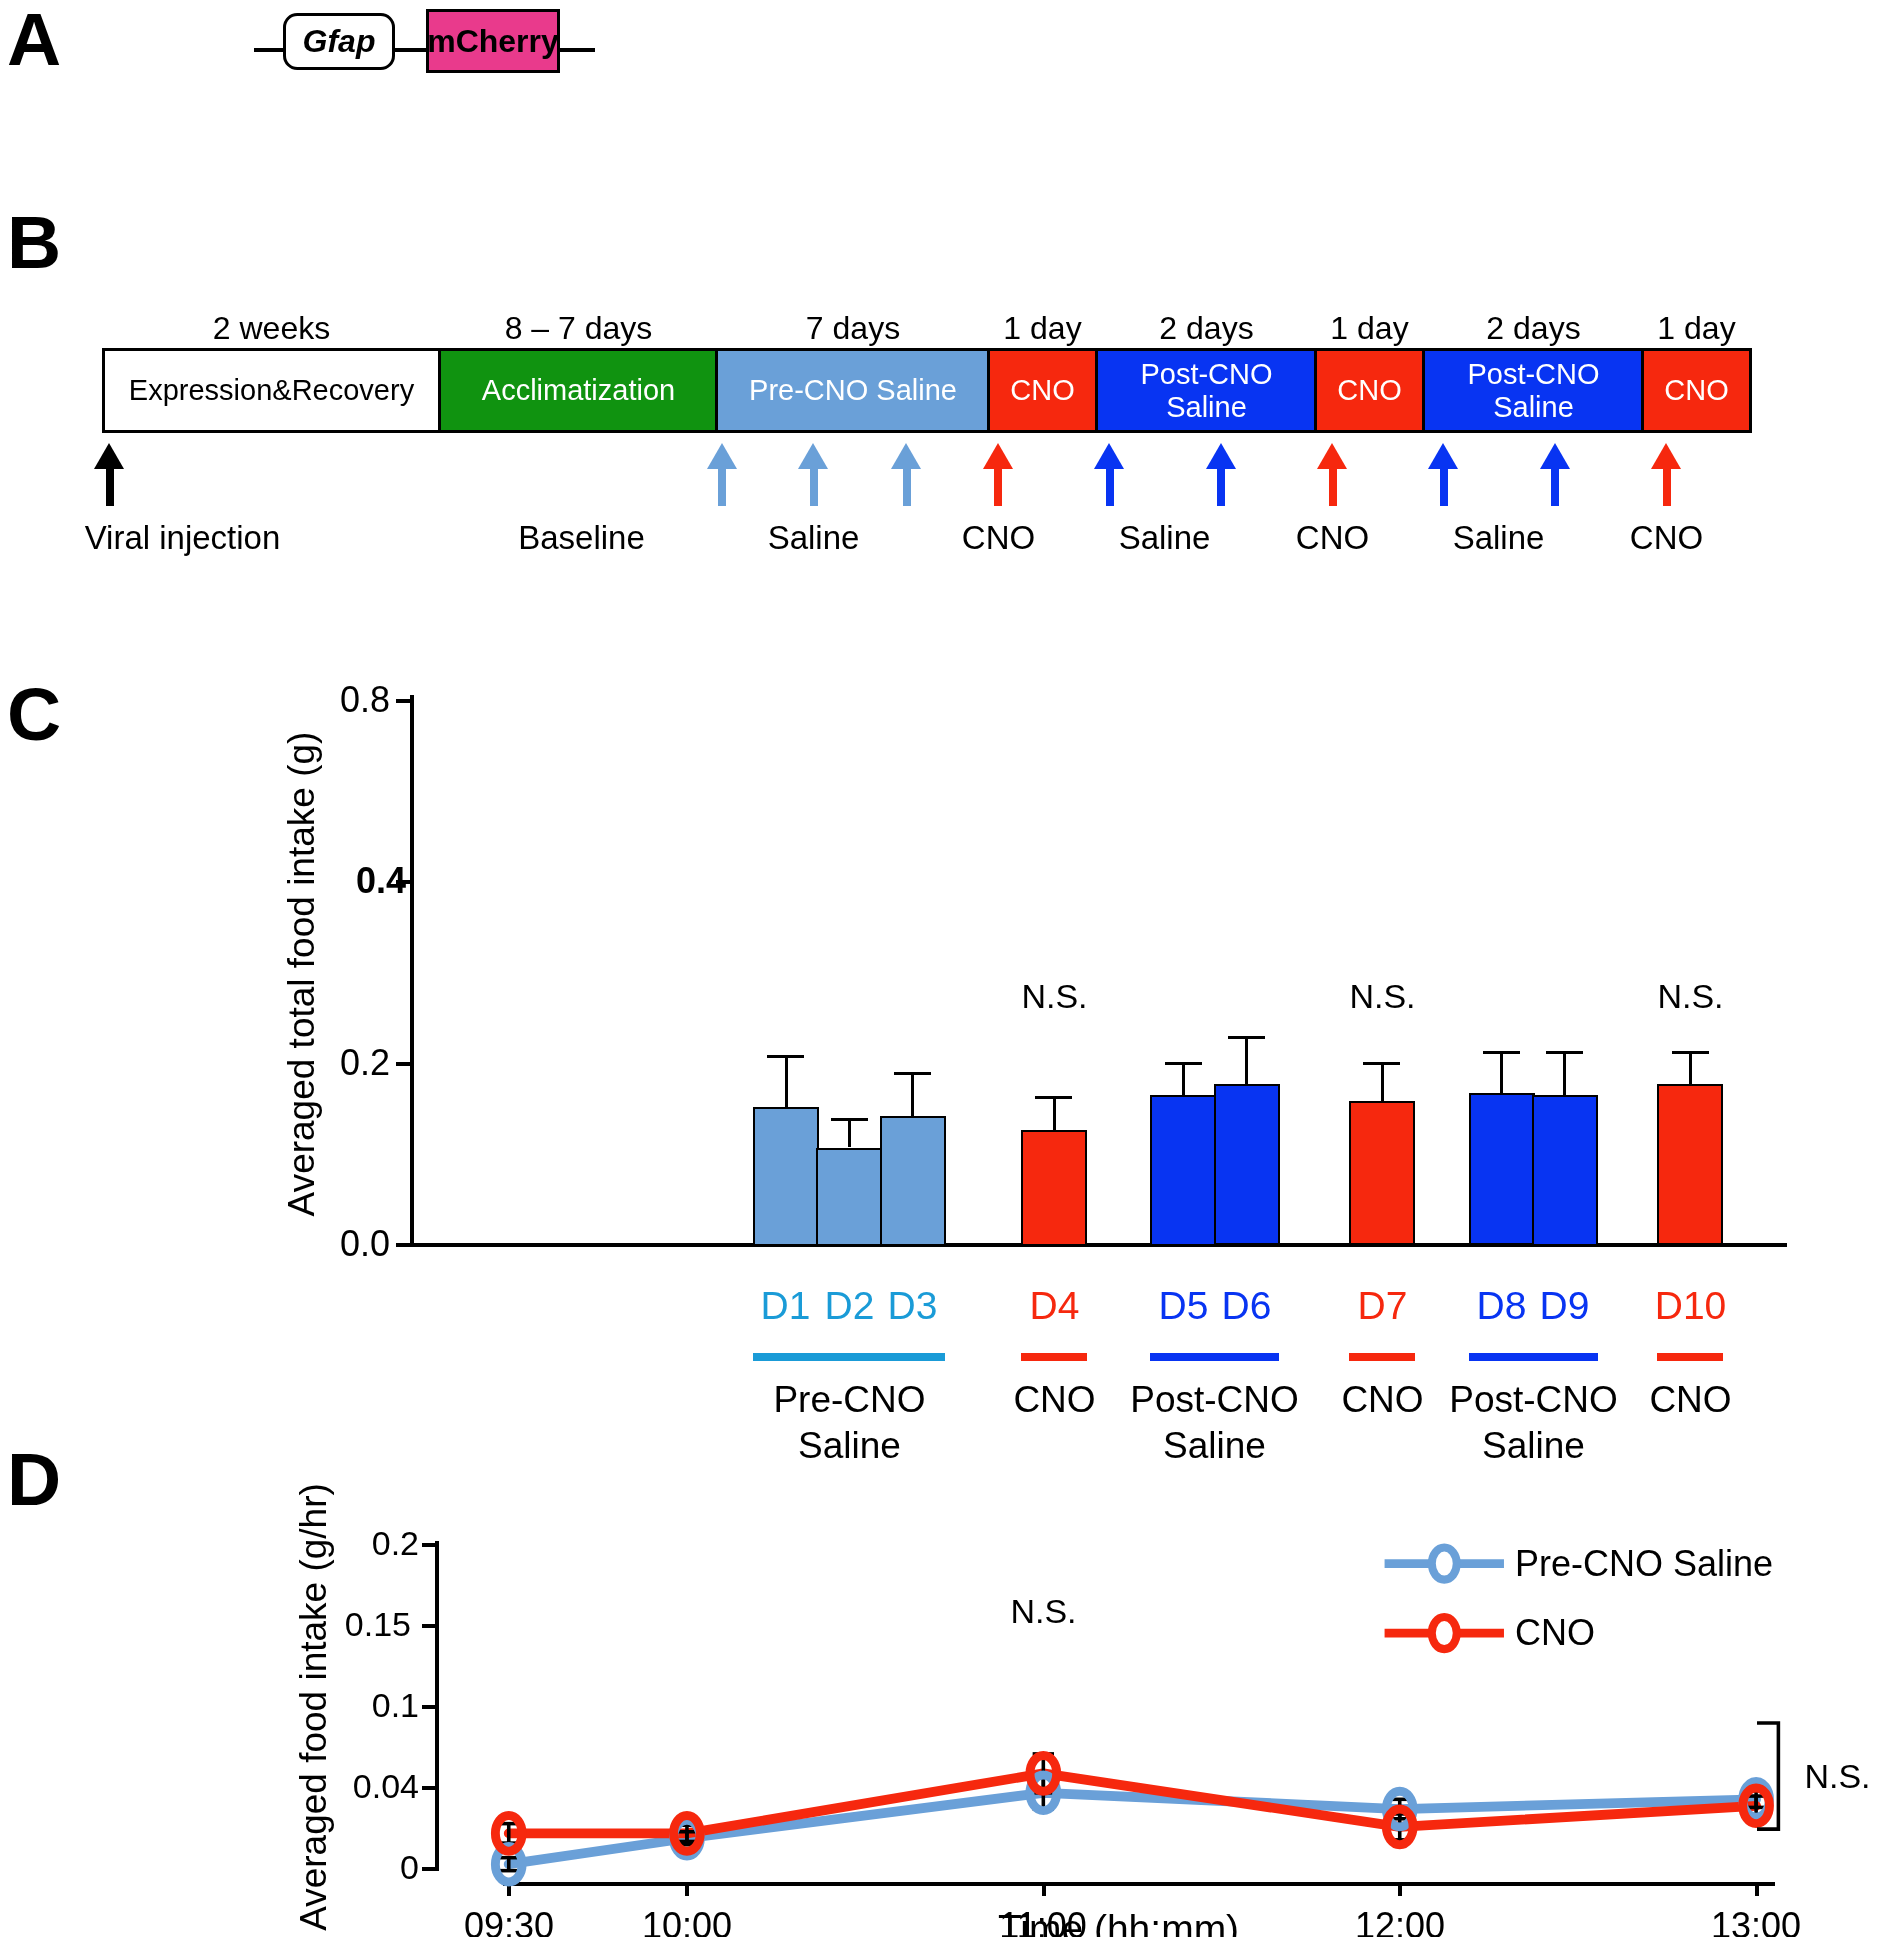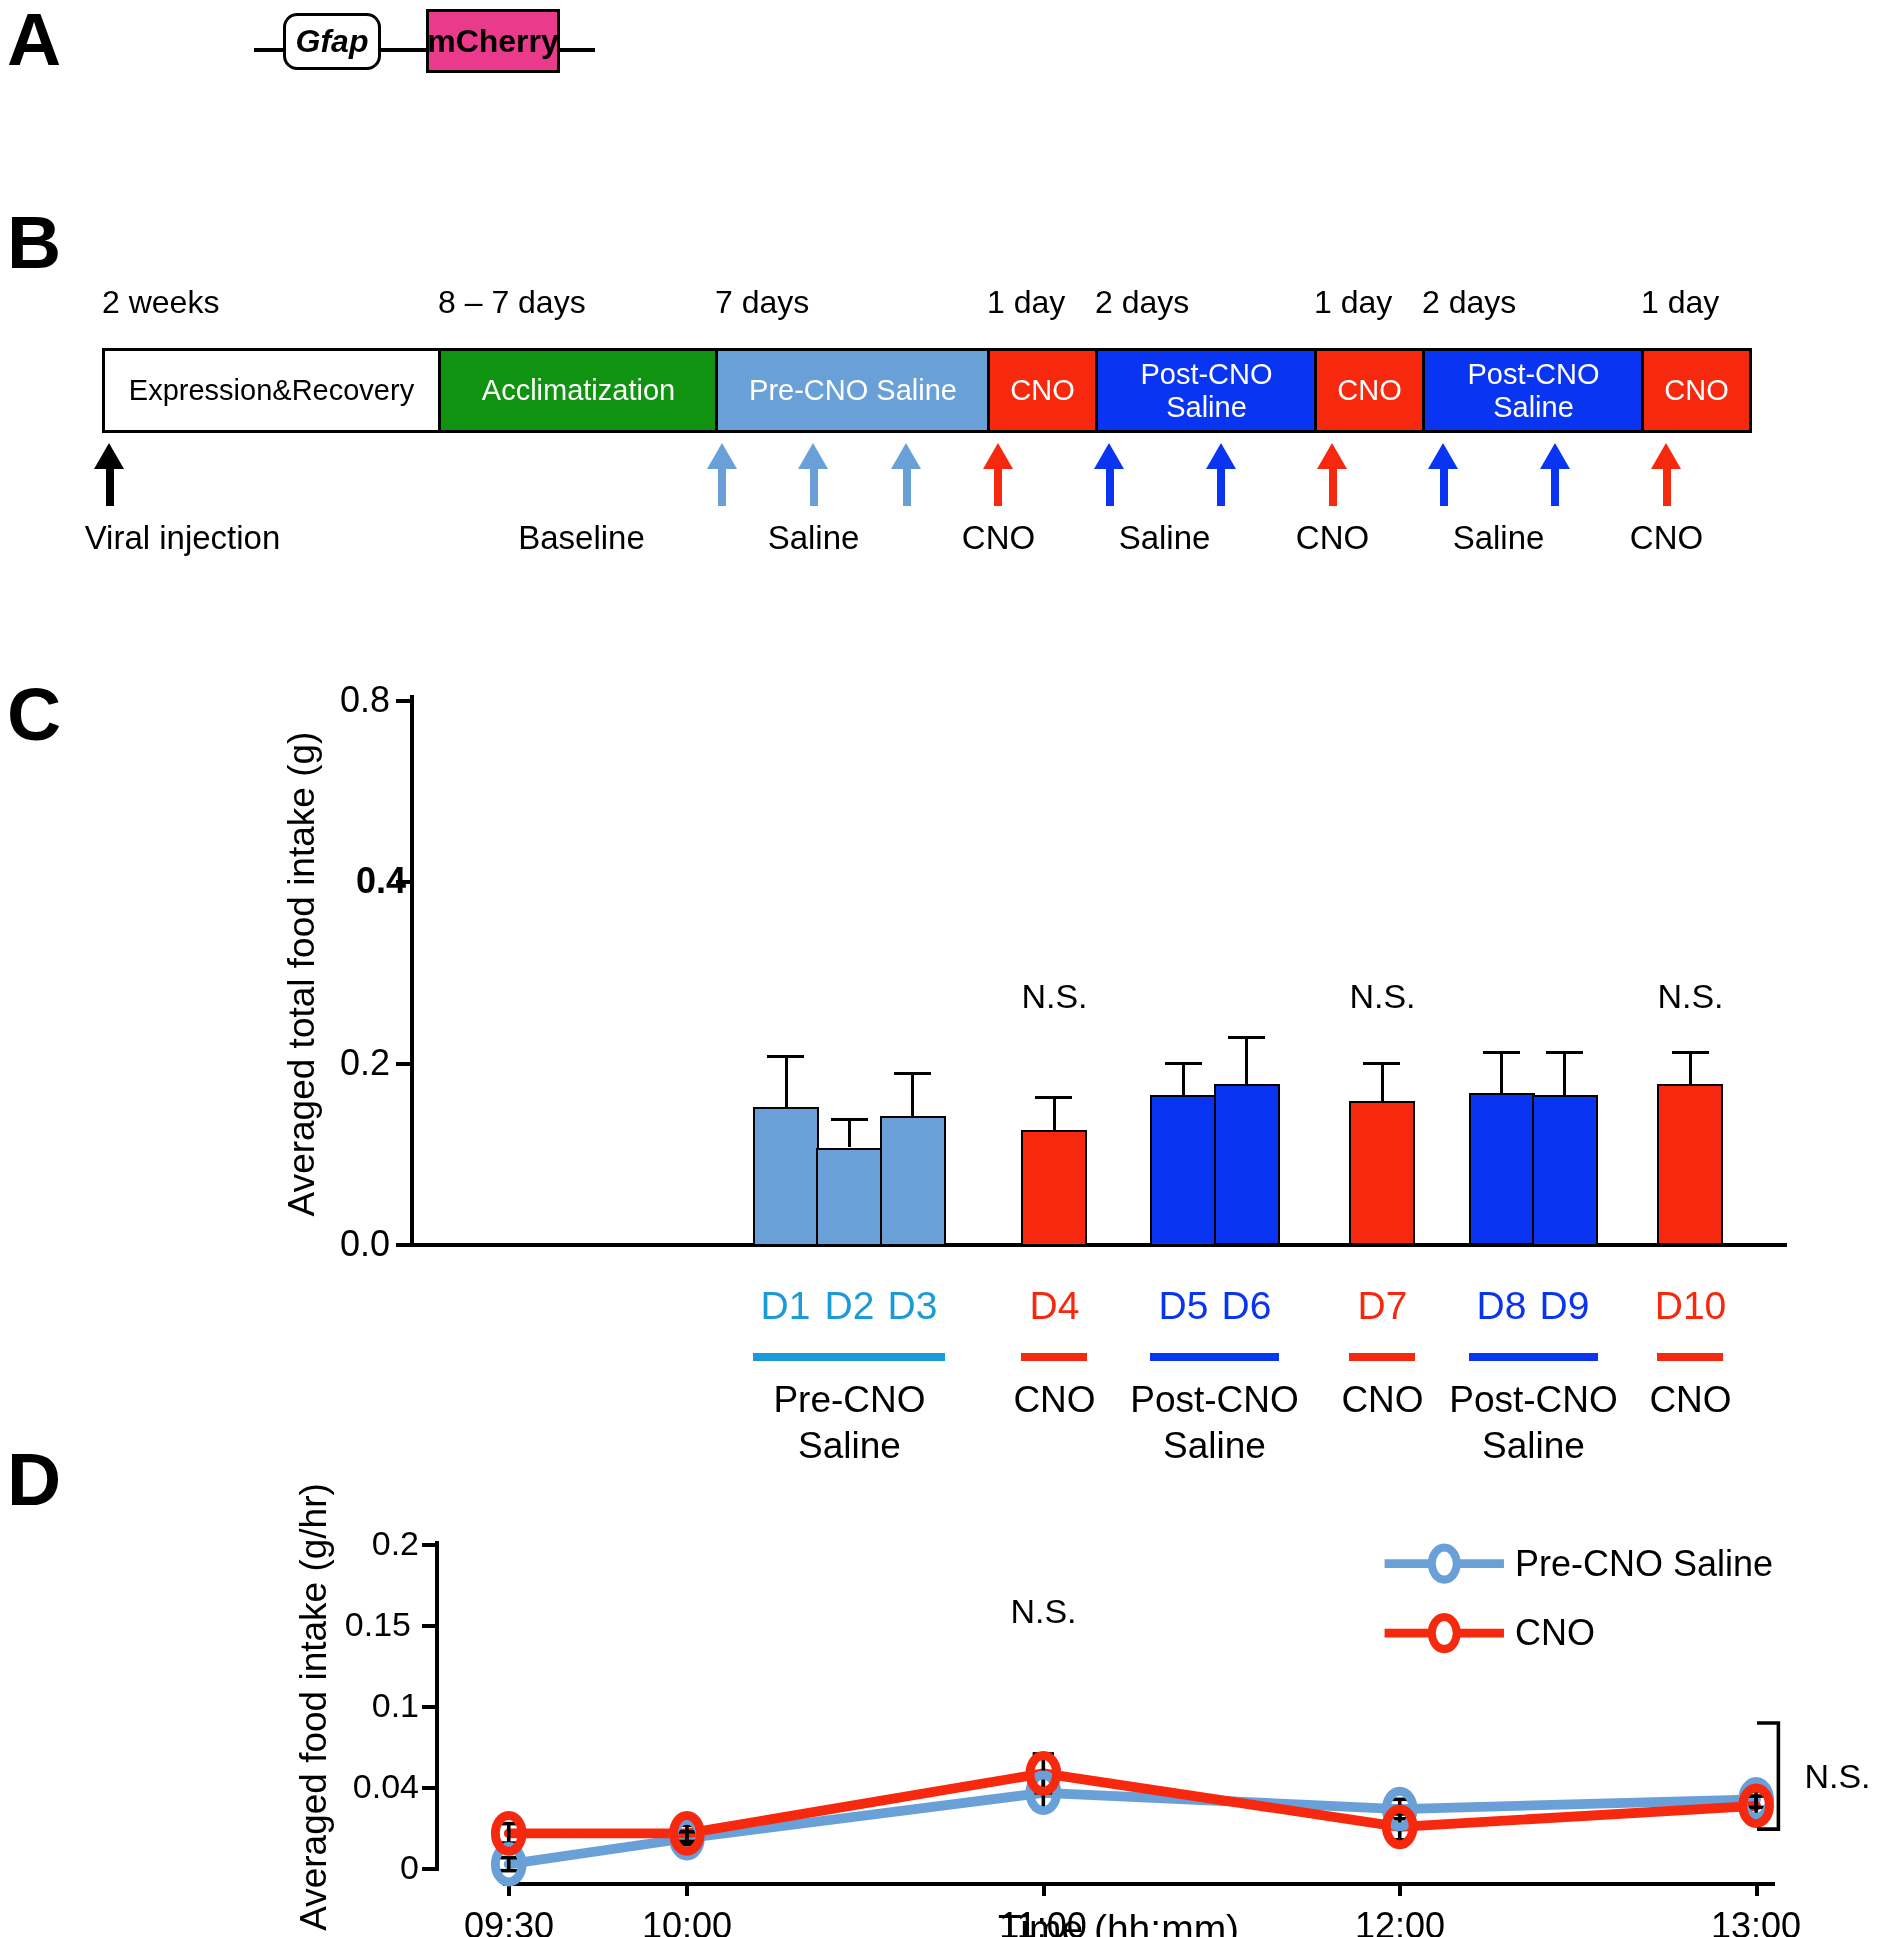--- a/index.html
+++ b/index.html
@@ -3,21 +3,21 @@
 <meta charset="utf-8">
 <style>
   html,body{margin:0;padding:0;background:#fff;}
   .page{position:relative;width:1896px;height:1937px;background:#ffffff;
         font-family:"Liberation Sans",sans-serif;color:#000;overflow:hidden;}
   .panel-letter{position:absolute;font-size:75px;font-weight:bold;line-height:1;}
   .hline{position:absolute;background:#000;}
   .vline{position:absolute;background:#000;}
   .construct-box{position:absolute;box-sizing:border-box;border:3.6px solid #000;
                  display:flex;align-items:center;justify-content:center;font-size:32px;font-weight:bold;}
-  .tl-duration{position:absolute;top:284px;font-size:32px;}
+  .tl-duration{position:absolute;top:310px;font-size:32px;text-align:center;}
   .tl-box{position:absolute;top:348px;height:85px;box-sizing:border-box;border:3.6px solid #000;
           display:flex;align-items:center;justify-content:center;text-align:center;
           font-size:29px;line-height:1.12;}
   .arrow-stem{position:absolute;top:467px;height:39px;width:8px;}
   .arrow-head{position:absolute;top:443px;width:0;height:0;
               border-left:15px solid transparent;border-right:15px solid transparent;border-bottom:26px solid #000;}
   .arrow-label{position:absolute;top:519px;font-size:33px;text-align:center;}
   .bar{position:absolute;box-sizing:border-box;border:2.7px solid #000;}
   .errstem{position:absolute;width:2.7px;background:#000;}
   .errcap{position:absolute;height:2.7px;background:#000;}
@@ -36,21 +36,21 @@
 <body>
 
 <div class="page">
 
   <div class="panel-letter" style="left:7.1px;top:1.8px;">A</div>
   <div class="panel-letter" style="left:7.1px;top:205px;">B</div>
   <div class="panel-letter" style="left:7.1px;top:677px;">C</div>
   <div class="panel-letter" style="left:7.1px;top:1442px;">D</div>
 
   <div class="hline" style="left:254px;top:48px;width:341px;height:3.6px;"></div>
-  <div class="construct-box" id="gfap-box" style="left:283px;top:12.5px;width:98px;height:57px;border-radius:14.3px;background:#fff;font-style:italic;">Gfap</div>
+  <div class="construct-box" id="gfap-box" style="left:283px;top:12.5px;width:112px;height:57px;border-radius:14.3px;background:#fff;font-style:italic;">Gfap</div>
   <div class="construct-box" id="mcherry-box" style="left: 426px; top: 9px; width: 134px; height: 64px; background: rgb(233, 58, 140);">mCherry</div>
 
   <div id="timeline">
       <div class="tl-duration" style="left: 102px; width: 339px;">2 weeks</div>
       <div class="tl-box" style="left: 102px; width: 339px; background: rgb(255, 255, 255); color: rgb(0, 0, 0); margin-left: 0px;">
         <span style="padding: 0px 7.1px;">Expression&amp;Recovery</span>
       </div>
       <div class="tl-duration" style="left: 438px; width: 281px;">8 – 7 days</div>
       <div class="tl-box" style="left: 438px; width: 281px; background: rgb(16, 147, 16); color: rgb(255, 255, 255); margin-left: 0px;">
         <span style="padding: 0px 7.1px;">Acclimatization</span>

